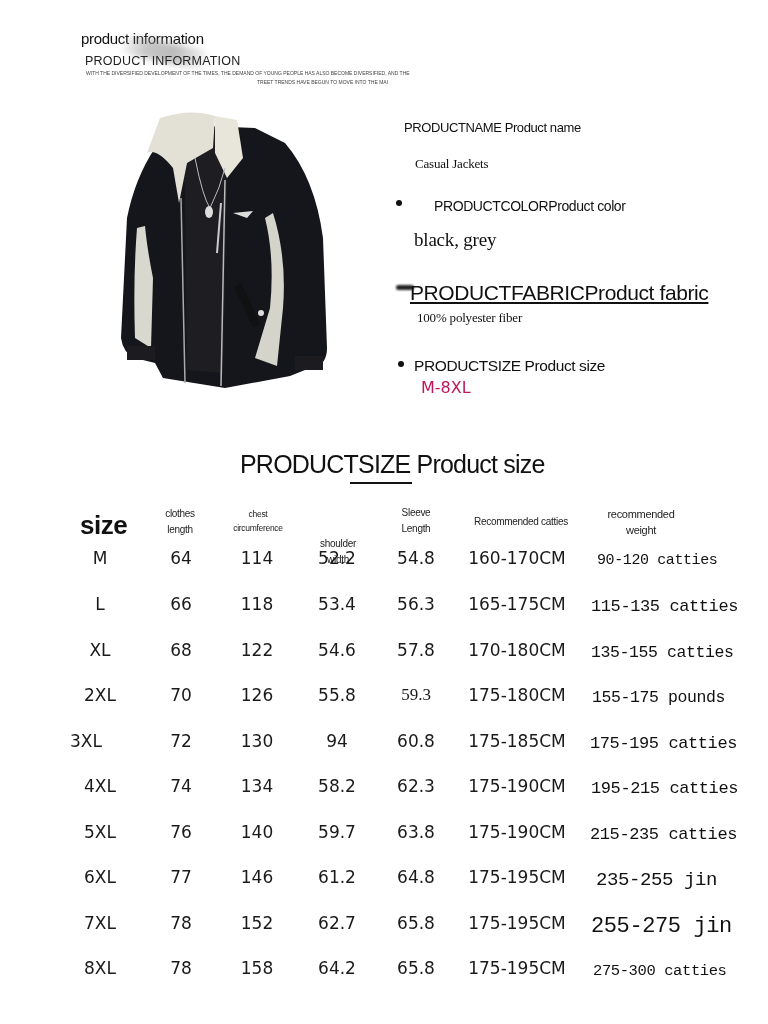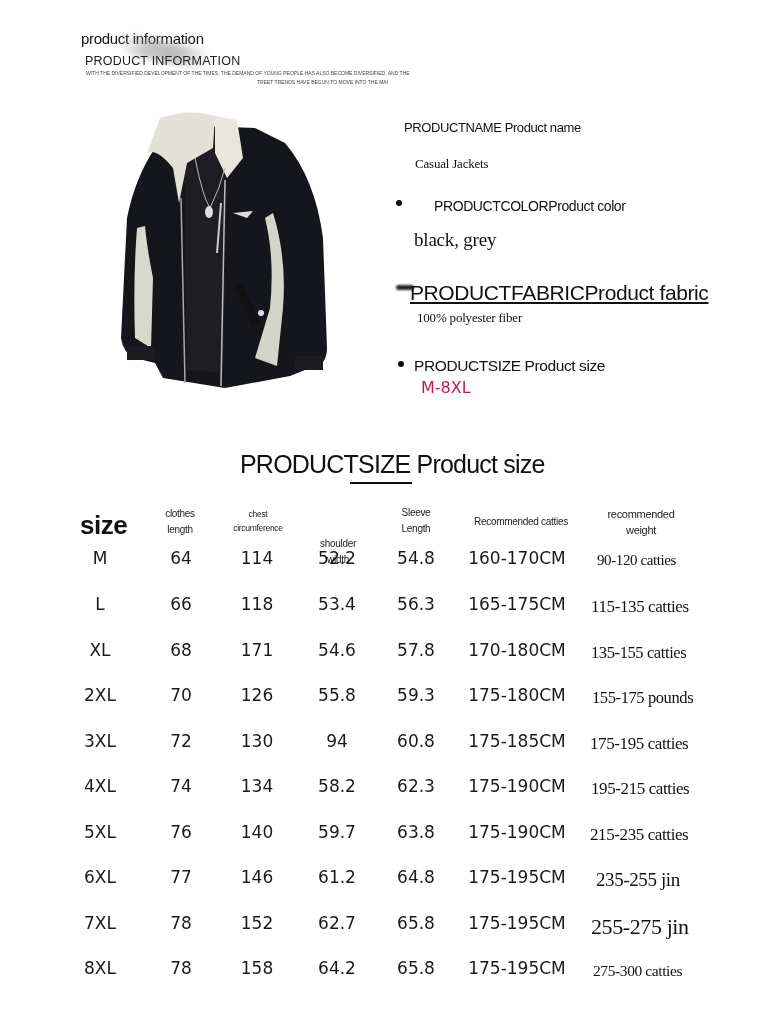--- a/index.html
+++ b/index.html
@@ -19,21 +19,21 @@
   .bullet { width:6px; height:6px; background:#111; border-radius:50%; }
   #smudge2 { left:396px; top:285px; width:18px; height:5px; background:#222; border-radius:3px; filter:blur(1px); }
 
   #size-title { left:240px; top:450px; font-size:25px; font-family:"Liberation Sans", sans-serif; letter-spacing:-0.8px; color:#111; }
   #size-underline { left:350px; top:482px; width:62px; height:2px; background:#111; }
 
   .th { font-family:"Liberation Sans", sans-serif; font-size:10px; color:#222; text-align:center; line-height:16px; letter-spacing:-0.3px; }
   #th-size { left:80px; top:510px; font-size:26px; font-family:"Liberation Sans", sans-serif; font-weight:bold; letter-spacing:-0.5px; }
 
   .cell { font-family:"DejaVu Sans", sans-serif; font-size:17px; color:#1a1a1a; text-align:center; }
-  .wt { font-family:Liberation Serif, serif; font-size:15px; color:#111; letter-spacing:-0.4px; text-align:left; }
+  .wt { font-family:Liberation Mono, monospace; font-size:15px; color:#111; letter-spacing:-0.4px; text-align:left; }
 </style>
 </head>
 <body>
 
 <div class="abs" id="hdr-small">product information</div>
 <div class="abs" id="hdr-smudge"></div>
 <div class="abs" id="hdr-big">PRODUCT INFORMATION</div>
 <div class="abs" id="hdr-sub1">WITH THE DIVERSIFIED DEVELOPMENT OF THE TIMES, THE DEMAND OF YOUNG PEOPLE HAS ALSO BECOME DIVERSIFIED, AND THE</div>
 <div class="abs" id="hdr-sub2">TREET TRENDS HAVE BEGUN TO MOVE INTO THE MAI</div>
 
@@ -126,37 +126,37 @@
       <div class="abs cell" style="left: 151px; top: 594px; width: 60px;">66</div>
       <div class="abs cell" style="left: 226px; top: 594px; width: 62px;">118</div>
       <div class="abs cell" style="left: 306px; top: 594px; width: 62px;">53.4</div>
       <div class="abs cell" style="left: 385px; top: 594px; width: 62px; text-align: center;">56.3</div>
       <div class="abs cell" style="left: 458px; top: 594px; width: 118px;">165-175CM</div>
       <div class="abs wt" style="left: 591px; top: 597px; font-size: 17px;">115-135 catties</div>
     </div>
     <div>
       <div class="abs cell" style="left: 70px; top: 640px; width: 60px; text-align: center;">XL</div>
       <div class="abs cell" style="left: 151px; top: 640px; width: 60px;">68</div>
-      <div class="abs cell" style="left: 226px; top: 640px; width: 62px;">171</div>
+      <div class="abs cell" style="left: 226px; top: 640px; width: 62px;">122</div>
       <div class="abs cell" style="left: 306px; top: 640px; width: 62px; text-align: center;">54.6</div>
       <div class="abs cell" style="left: 385px; top: 640px; width: 62px;">57.8</div>
       <div class="abs cell" style="left: 458px; top: 640px; width: 118px;">170-180CM</div>
       <div class="abs wt" style="left: 591px; top: 643.25px; font-size: 16.5px;">135-155 catties</div>
     </div>
     <div>
       <div class="abs cell" style="left: 70px; top: 685px; width: 60px; text-align: center;">2XL</div>
       <div class="abs cell" style="left: 151px; top: 685px; width: 60px;">70</div>
       <div class="abs cell" style="left: 226px; top: 685px; width: 62px;">126</div>
       <div class="abs cell" style="left: 306px; top: 685px; width: 62px;">55.8</div>
-      <div class="abs cell" style="left: 385px; top: 685px; width: 62px;">59.3</div>
+      <div class="abs cell" style="left: 385px; top: 685px; width: 62px; font-family: Liberation Serif, serif;">59.3</div>
       <div class="abs cell" style="left: 458px; top: 685px; width: 118px;">175-180CM</div>
       <div class="abs wt" style="left: 592px; top: 688.25px; font-size: 16.5px;">155-175 pounds</div>
     </div>
     <div>
-      <div class="abs cell" style="left: 70px; top: 731px; width: 60px; text-align: center;">3XL</div>
+      <div class="abs cell" style="left: 70px; top: 731px; width: 60px; text-align: left;">3XL</div>
       <div class="abs cell" style="left: 151px; top: 731px; width: 60px;">72</div>
       <div class="abs cell" style="left: 226px; top: 731px; width: 62px;">130</div>
       <div class="abs cell" style="left: 306px; top: 731px; width: 62px;">94</div>
       <div class="abs cell" style="left: 385px; top: 731px; width: 62px;">60.8</div>
       <div class="abs cell" style="left: 458px; top: 731px; width: 118px;">175-185CM</div>
       <div class="abs wt" style="left: 590px; top: 734px; font-size: 17px;">175-195 catties</div>
     </div>
     <div>
       <div class="abs cell" style="left: 70px; top: 776px; width: 60px; text-align: center;">4XL</div>
       <div class="abs cell" style="left: 151px; top: 776px; width: 60px;">74</div>

